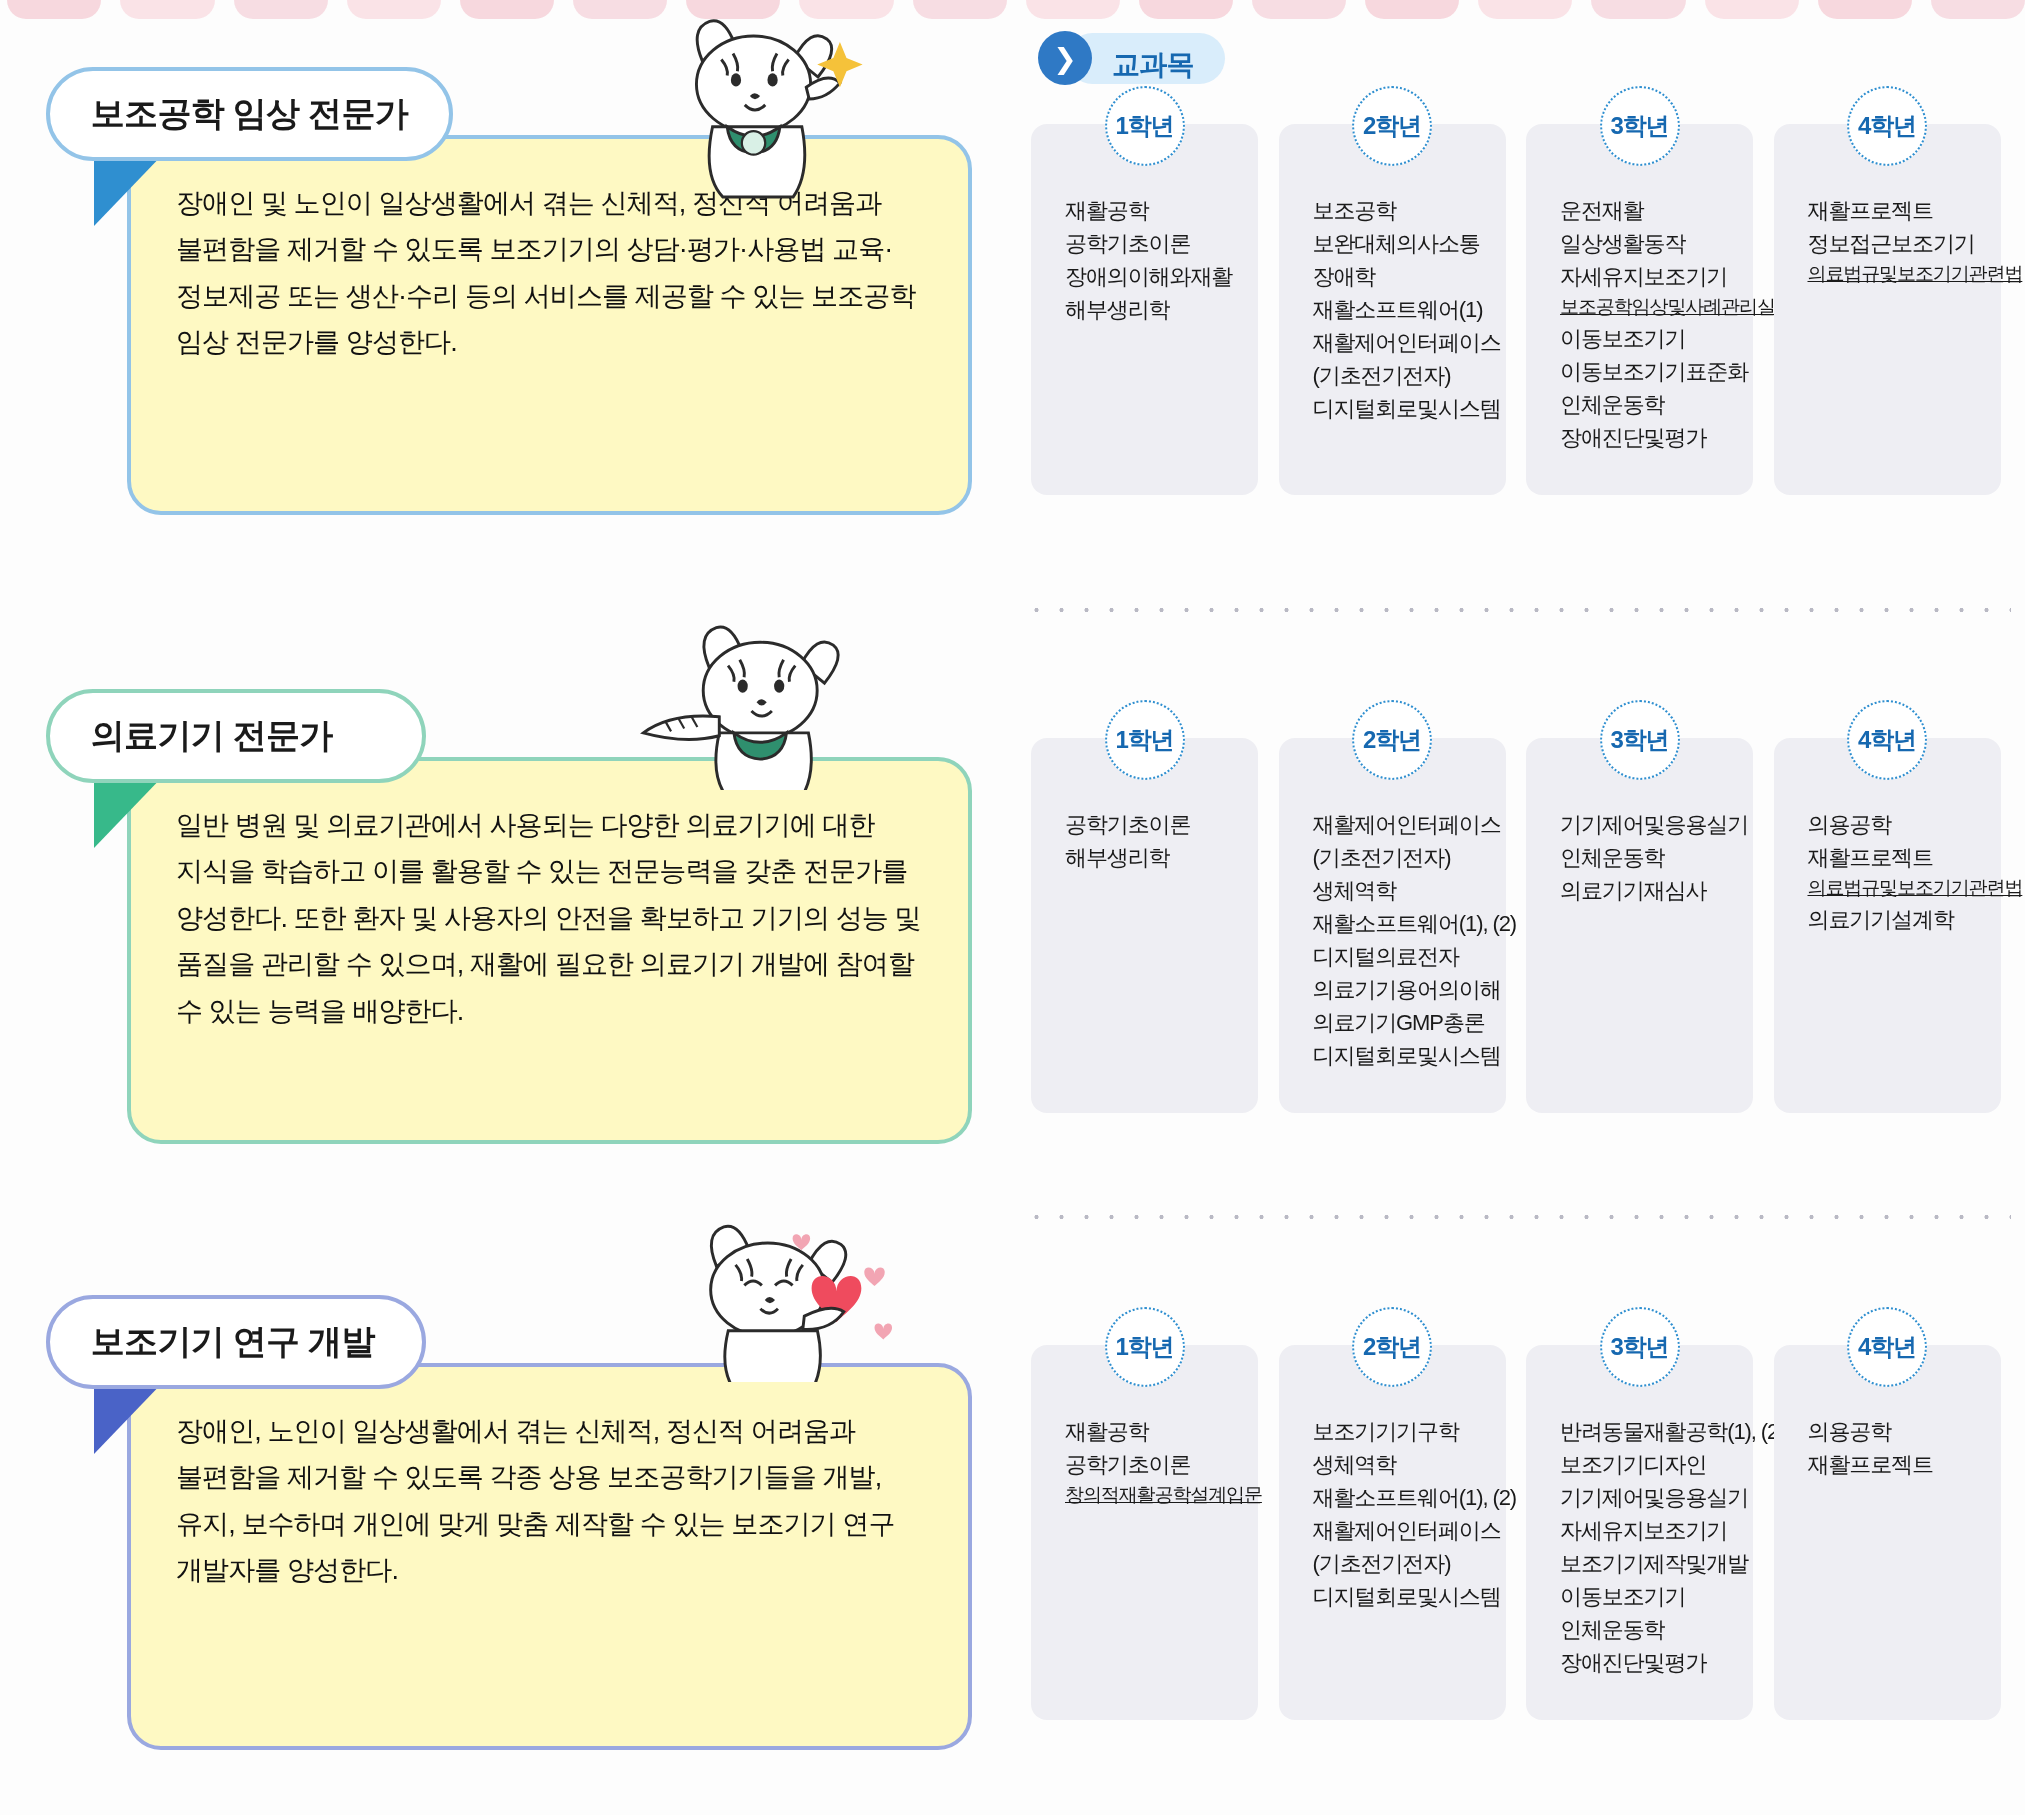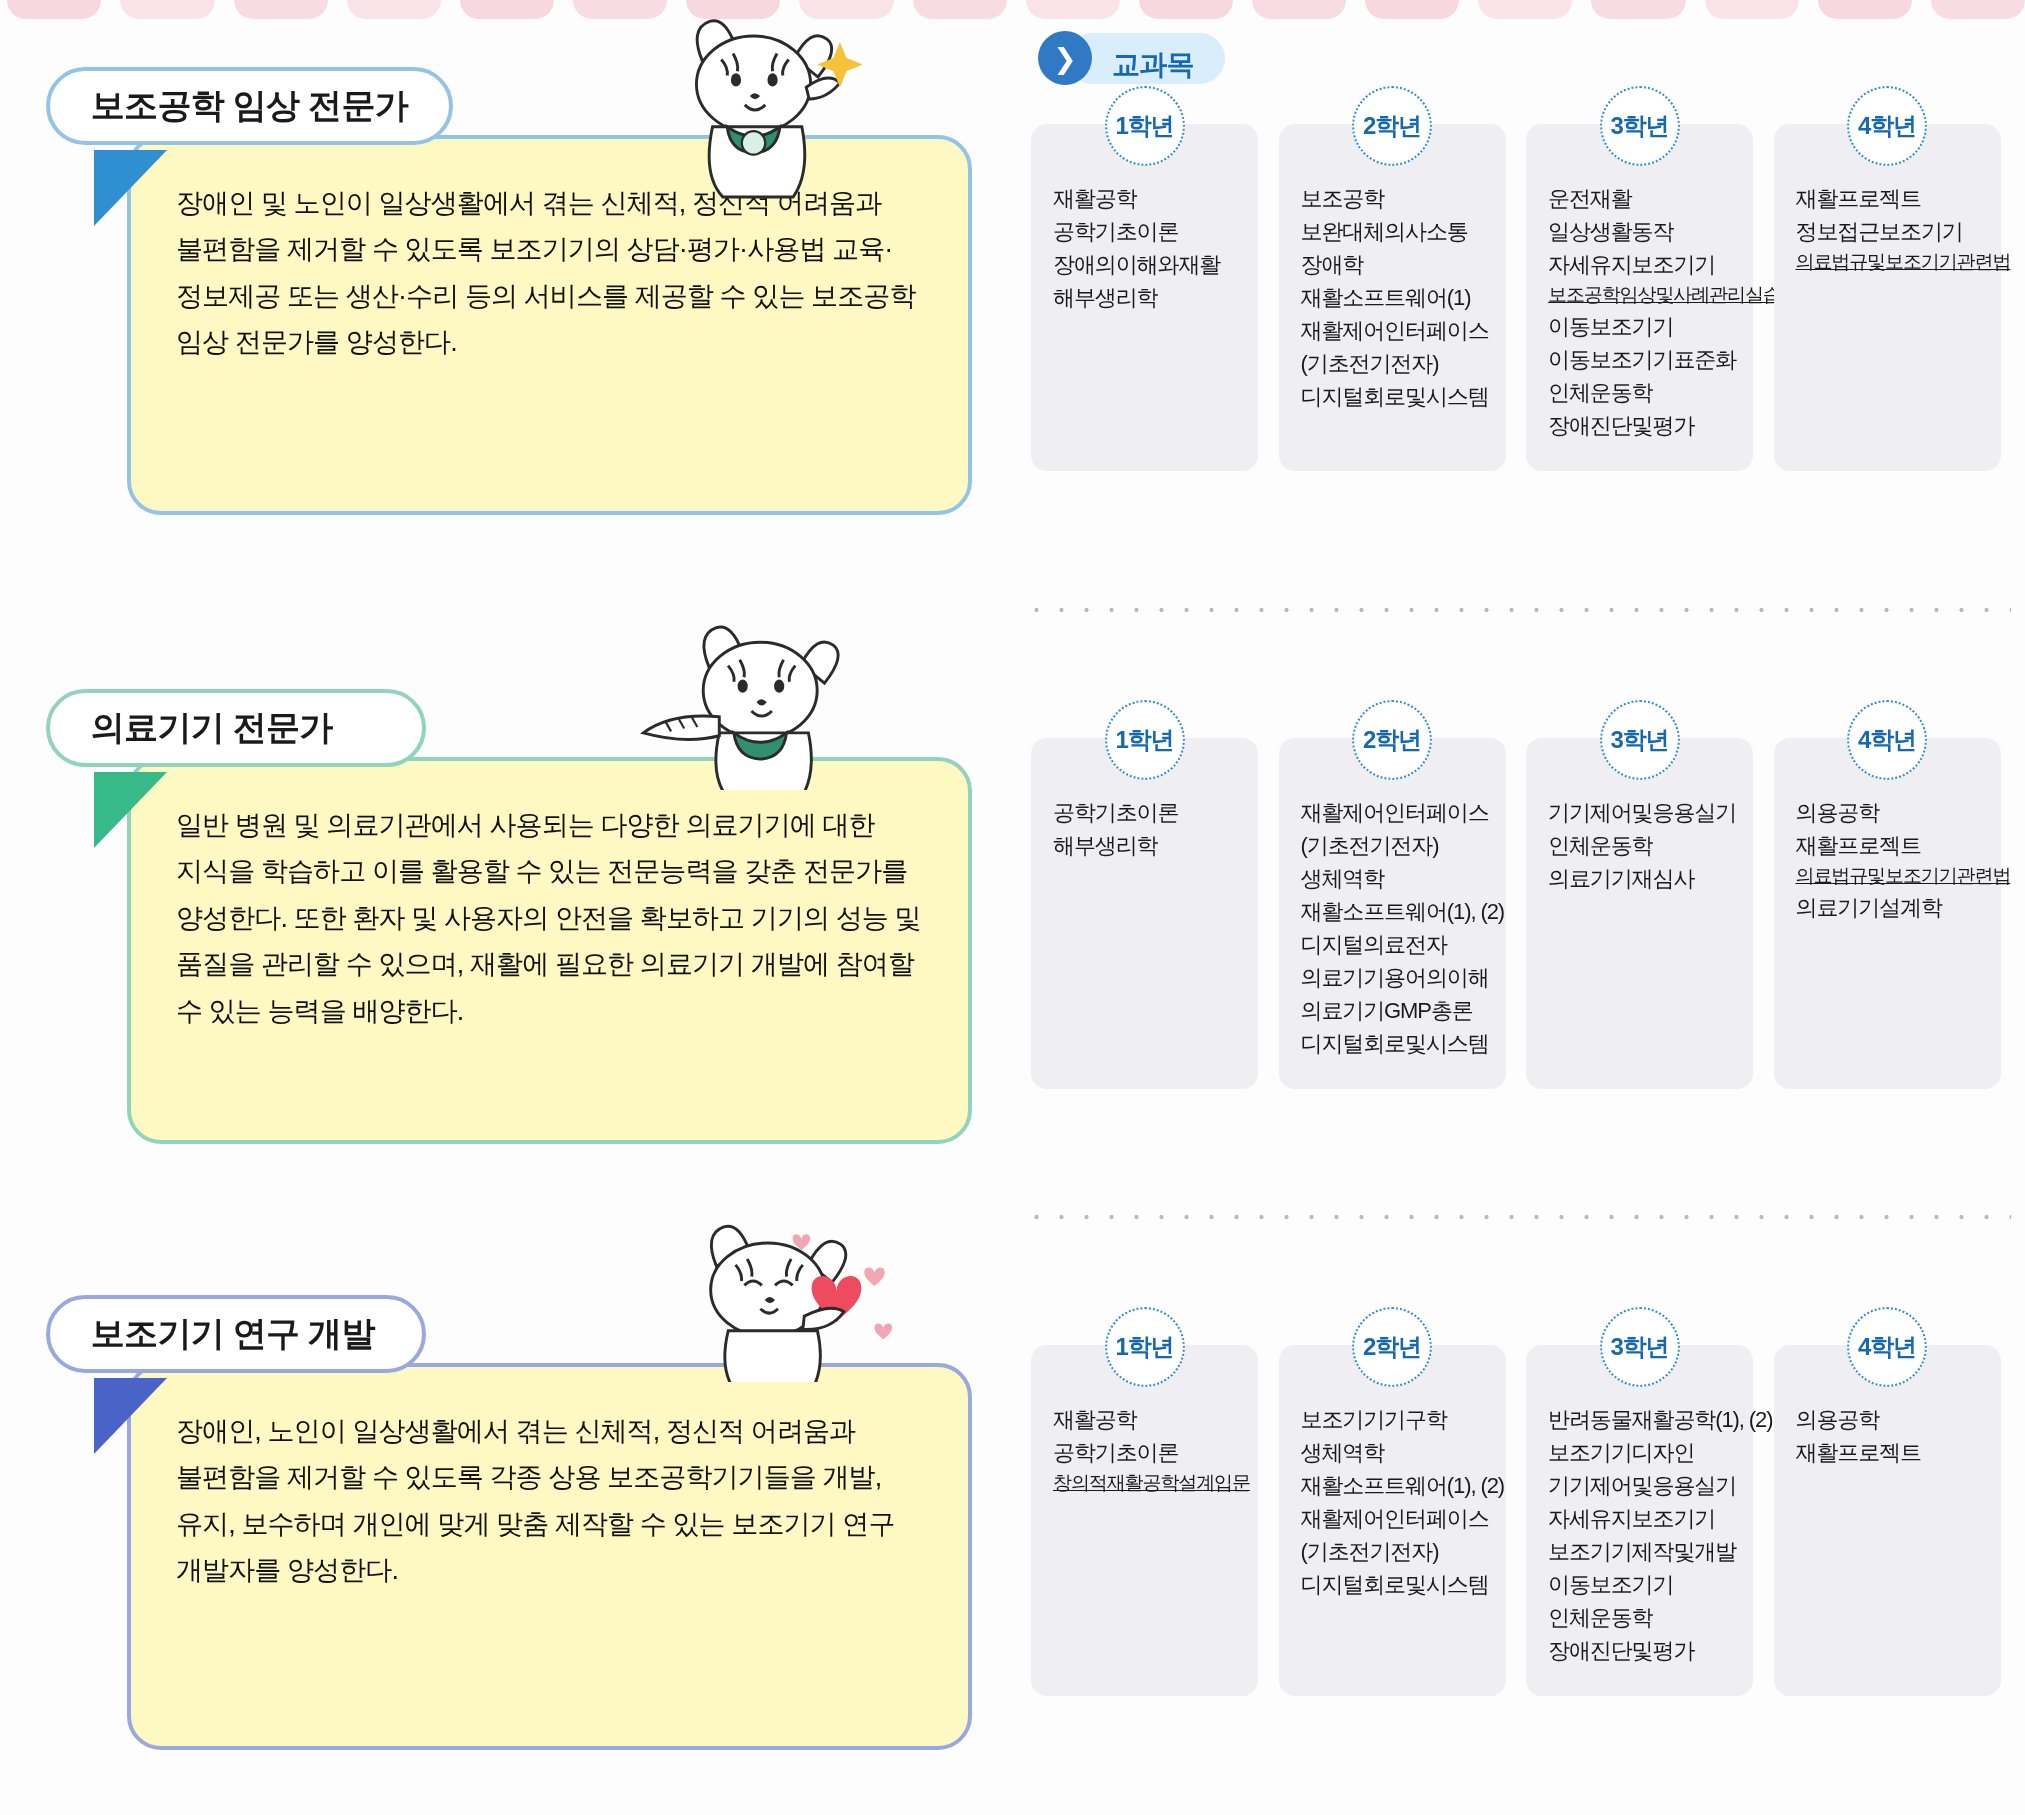--- a/index.html
+++ b/index.html
@@ -61,21 +61,21 @@
   .block.b1 { top: 29px;   height: 526px; }
   .block.b2 { top: 651px;  height: 556px; }
   .block.b3 { top: 1257px; height: 541px; }
 
   
   .title-cap {
     position: absolute;
     left: 8.8px;
     top: 38px;
     min-width: 380px;
-    height: 78px;
+    height: 94px;
     background: #ffffff;
     border-radius: 47px;
     display: flex;
     align-items: center;
     padding: 0 41px;
     box-sizing: border-box;
     z-index: 4;
   }
   .title-cap span {
     font-size: 34px;
@@ -226,21 +226,21 @@
     justify-content: center;
   }
   .year-badge span {
     font-size: 24px;
     font-weight: bold;
     color: #1668b0;
     letter-spacing: -1.1px;
   }
 
   .subj-list {
-    margin: 0;
+    margin: 12px;
     padding: 0;
     list-style: none;
   }
   .subj-list li {
     font-size: 22px;
     line-height: 1.5;
     color: #1a1a1a;
     letter-spacing: -1.1px;
     white-space: nowrap;
   }

